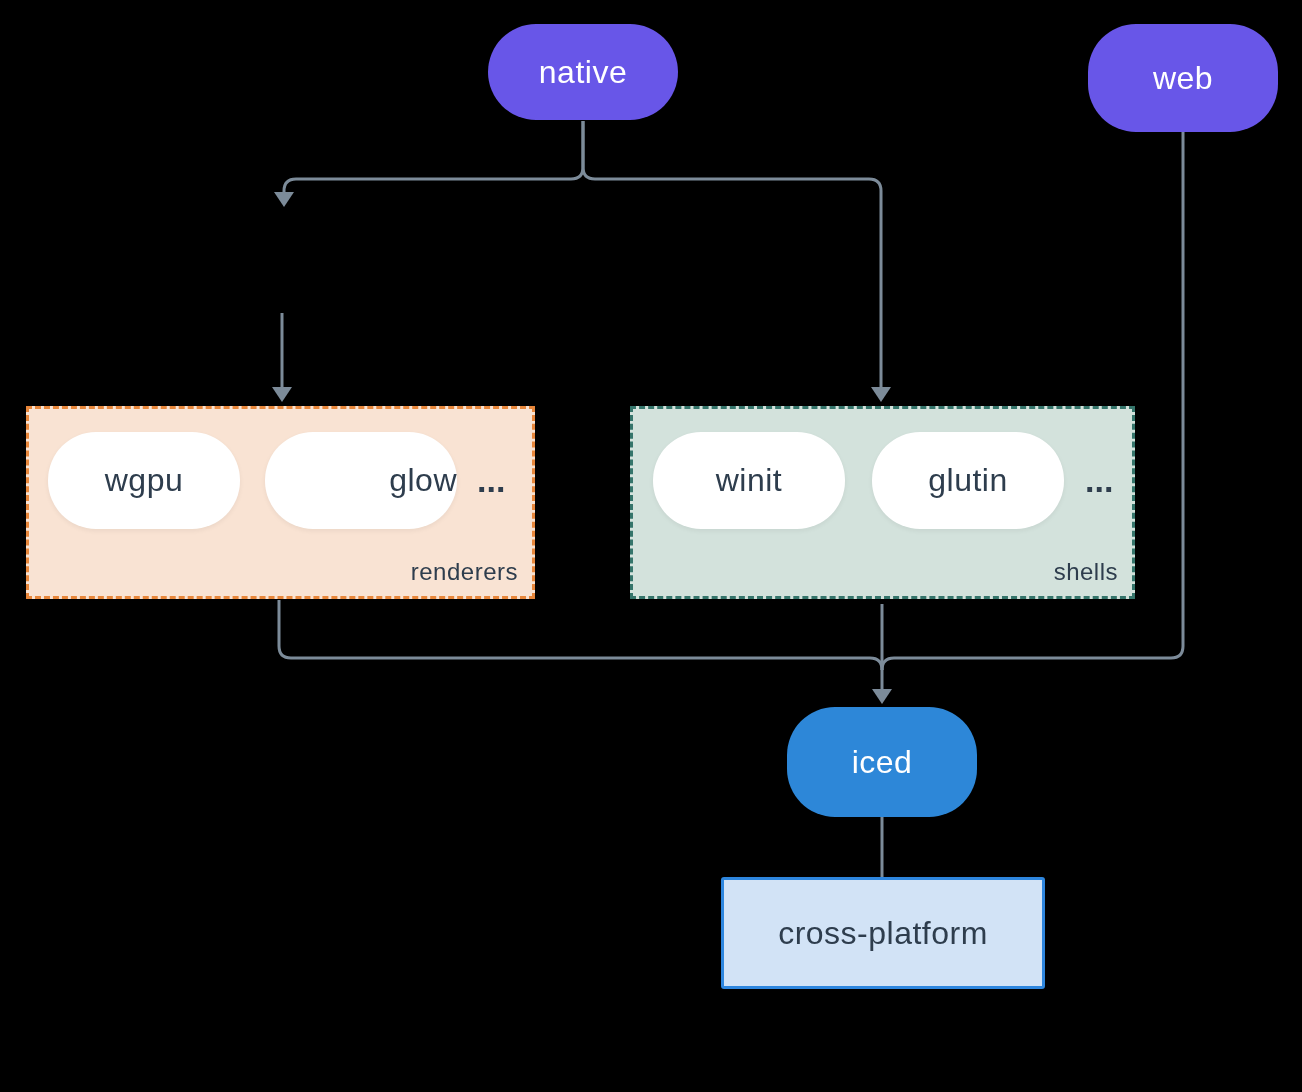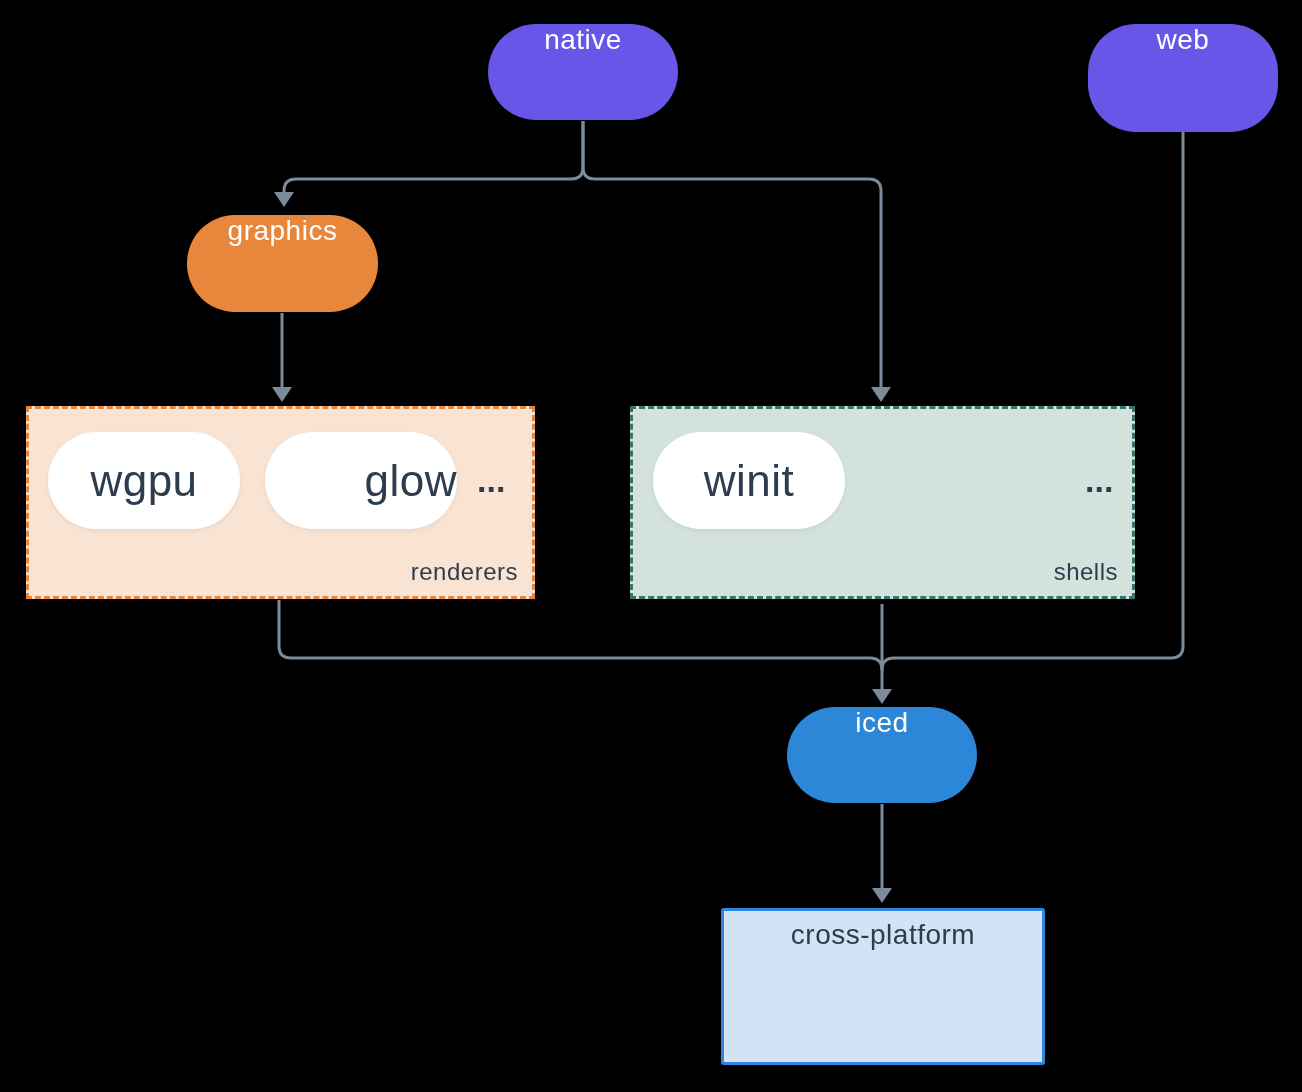--- a/index.html
+++ b/index.html
@@ -19,33 +19,34 @@
   .connector {
     stroke: var(--connector, #7c8b99);
     stroke-width: 3;
     fill: none;
   }
   .arrowhead { fill: var(--connector, #7c8b99); stroke: none; }
 
   .node {
     position: absolute;
     display: flex;
+    align-items: center;
     justify-content: center;
     border-radius: 48px;
-    font-size: 28px;
+    font-size: 32px;
     letter-spacing: 0.5px;
     color: var(--text-light, #fff);
   }
   #node-native   { left: 488px;  top: 24px;  width: 190px; height: 96px; background: var(--purple); }
   #node-web      { left: 1088px; top: 24px;  width: 190px; height: 108px; background: var(--purple); }
   #node-graphics { left: 187px;  top: 215px; width: 191px; height: 97px; background: var(--orange); }
-  #node-iced     { left: 787px;  top: 707px; width: 190px; height: 96px; background: var(--blue); }
+  #node-iced     { left: 787px;  top: 707px; width: 190px; height: 110px; background: var(--blue); }
 
   #node-application {
-    left: 721px; top: 908px; width: 324px; height: 157px;
+    left: 721px; top: 877px; width: 324px; height: 112px;
     background: var(--app-fill);
     border: 3px solid var(--app-border);
     border-radius: 3px;
     color: var(--text-dark, #2e3d4d);
     flex-direction: row;
     line-height: 47px;
     box-sizing: border-box;
   }
 
   .group {
@@ -65,21 +66,21 @@
   }
   .white-pill {
     position: absolute;
     top: 23px;
     width: 192px; height: 97px;
     background: #ffffff;
     border-radius: 48px;
     display: flex;
     align-items: center;
     justify-content: center;
-    font-size: 44px;
+    font-size: 32px;
     letter-spacing: 0.5px;
     color: var(--text-dark, #2e3d4d);
     box-shadow: 0 2px 5px rgba(0,0,0,0.06);
   }
   #pill-wgpu   { left: 19px;  }
   #pill-glow   { left: 236px; justify-content: flex-end; }
   #pill-winit  { left: 20px;  }
   #pill-glutin { left: 239px; }
 
   .ellipsis {
@@ -132,39 +133,39 @@
   </svg>
 
   <div class="node" id="node-native">
     <span>native</span>
   </div>
 
   <div class="node" id="node-web">
     <span>web</span>
   </div>
 
-  <div class="node" id="node-graphics">
-    <span>graphics</span>
-  </div>
 
   <div class="group" id="group-renderers">
     <div class="white-pill" id="pill-wgpu">
       <span>wgpu</span>
     </div>
     <div class="white-pill" id="pill-glow">
       <span>glow</span>
     </div>
     <div class="ellipsis" id="ellipsis-renderers">...</div>
     <div class="group-label">renderers</div>
   </div>
 
   <div class="group" id="group-shells">
     <div class="white-pill" id="pill-winit">
       <span>winit</span>
     </div>
+    <div class="white-pill" id="pill-glutin">
+      <span>glutin</span>
+    </div>
     <div class="ellipsis" id="ellipsis-shells">...</div>
     <div class="group-label">shells</div>
   </div>
 
   <div class="node" id="node-iced">
     <span>iced</span>
   </div>
 
   <div class="node" id="node-application">
     <div>cross-platform</div>

